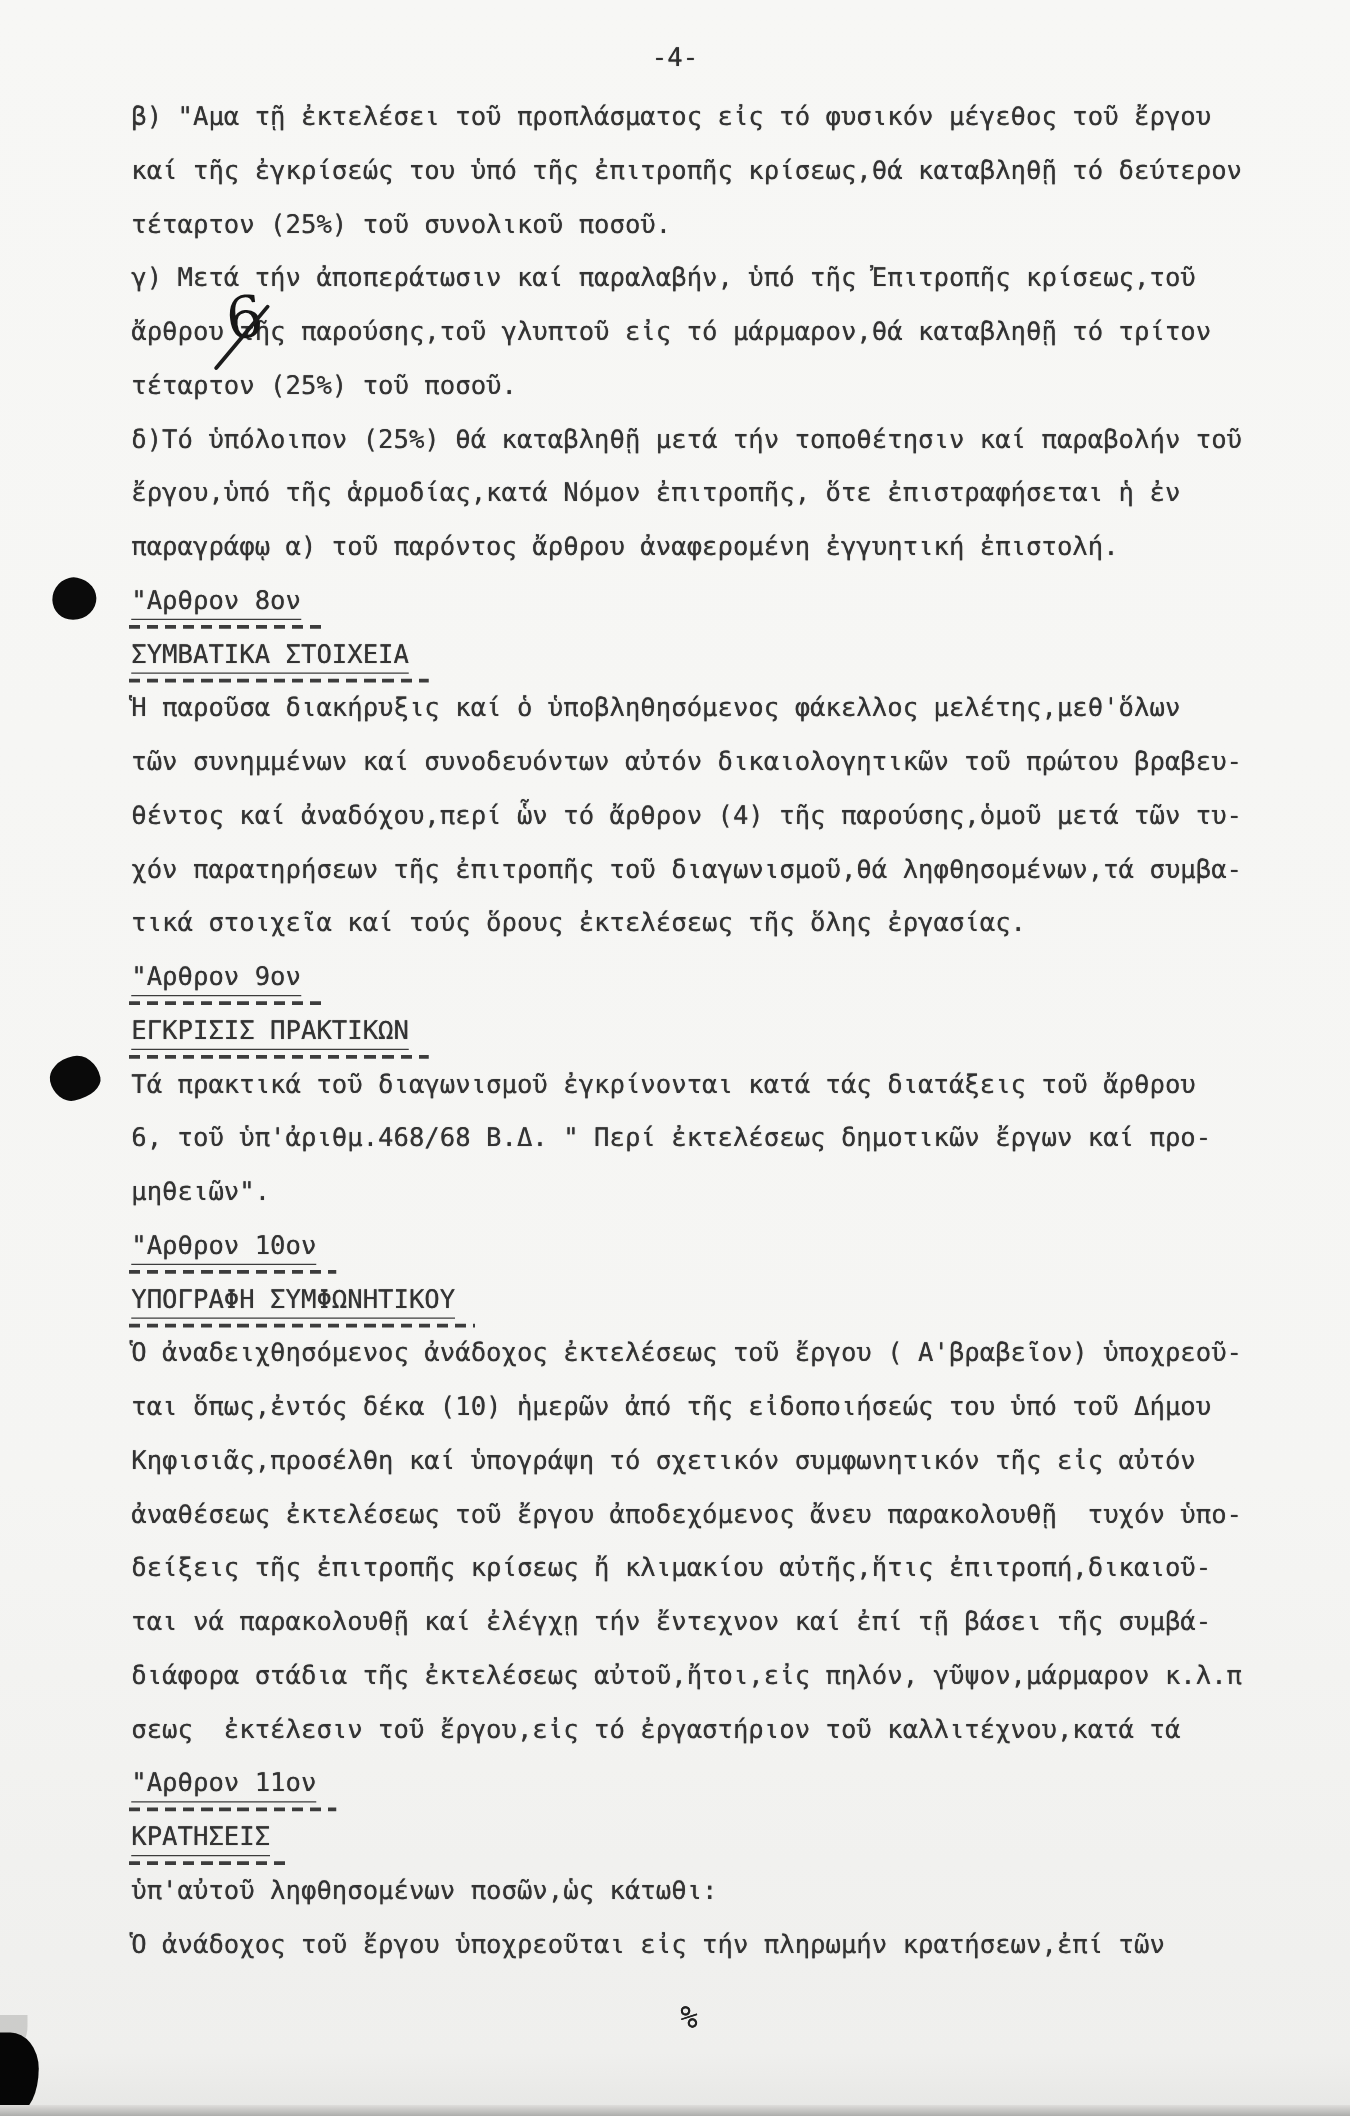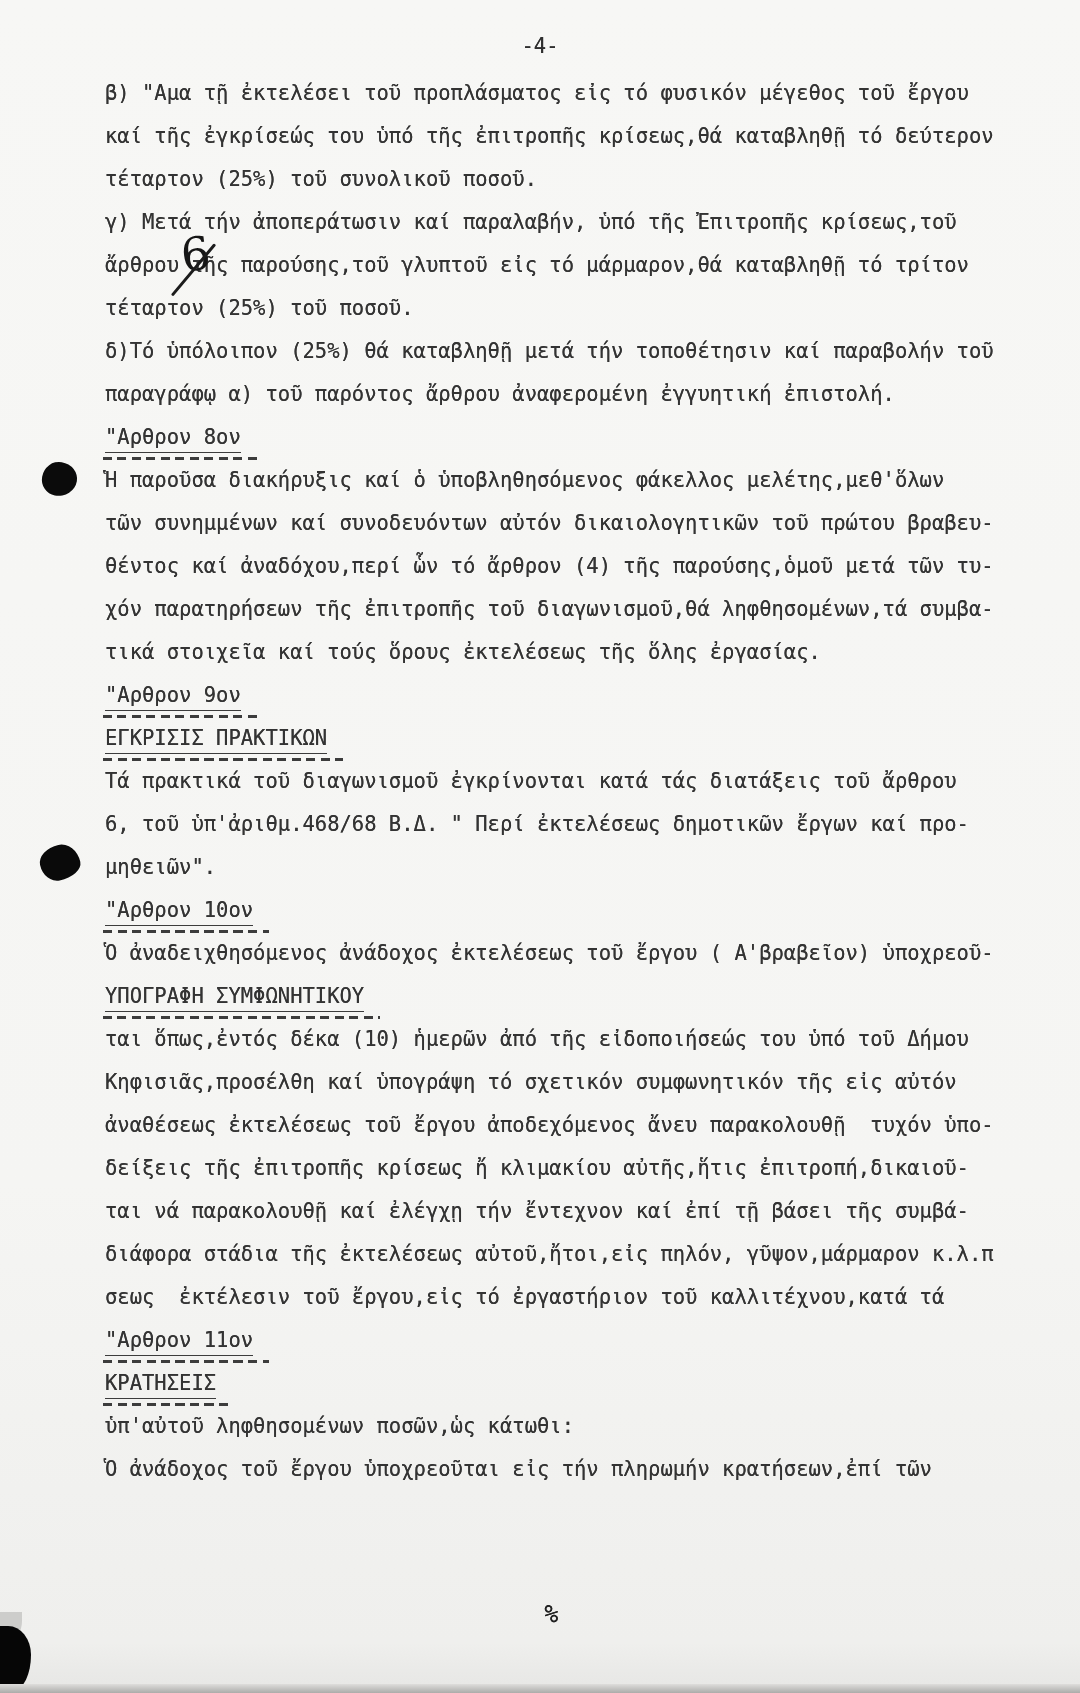--- a/index.html
+++ b/index.html
@@ -97,35 +97,37 @@
   <div class="pagenum">-4-</div>
 
   <div class="content">
       <div class="line paragraph">β) "Αμα τῇ ἐκτελέσει τοῦ προπλάσματος εἰς τό φυσικόν μέγεθος τοῦ ἔργου</div>
       <div class="line paragraph">καί τῆς ἐγκρίσεώς του ὑπό τῆς ἐπιτροπῆς κρίσεως,θά καταβληθῇ τό δεύτερον</div>
       <div class="line paragraph">τέταρτον (25%) τοῦ συνολικοῦ ποσοῦ.</div>
       <div class="line paragraph">γ) Μετά τήν ἀποπεράτωσιν καί παραλαβήν, ὑπό τῆς Ἐπιτροπῆς κρίσεως,τοῦ</div>
       <div class="line paragraph">ἄρθρου τῆς παρούσης,τοῦ γλυπτοῦ εἰς τό μάρμαρον,θά καταβληθῇ τό τρίτον</div>
       <div class="line paragraph">τέταρτον (25%) τοῦ ποσοῦ.</div>
       <div class="line paragraph">δ)Τό ὑπόλοιπον (25%) θά καταβληθῇ μετά τήν τοποθέτησιν καί παραβολήν τοῦ</div>
+      <div class="line paragraph">ἔργου,ὑπό τῆς ἁρμοδίας,κατά Νόμον ἐπιτροπῆς, ὅτε ἐπιστραφήσεται ἡ ἐν</div>
       <div class="line paragraph">παραγράφῳ α) τοῦ παρόντος ἄρθρου ἀναφερομένη ἐγγυητική ἐπιστολή.</div>
       <div class="line article-heading"><span class="h">"Αρθρον 8ον</span></div>
+      <div class="line section-heading"><span class="h">ΣΥΜΒΑΤΙΚΑ ΣΤΟΙΧΕΙΑ</span></div>
       <div class="line paragraph">Ἡ παροῦσα διακήρυξις καί ὁ ὑποβληθησόμενος φάκελλος μελέτης,μεθ'ὅλων</div>
       <div class="line paragraph">τῶν συνημμένων καί συνοδευόντων αὐτόν δικαιολογητικῶν τοῦ πρώτου βραβευ-</div>
       <div class="line paragraph">θέντος καί ἀναδόχου,περί ὧν τό ἄρθρον (4) τῆς παρούσης,ὁμοῦ μετά τῶν τυ-</div>
       <div class="line paragraph">χόν παρατηρήσεων τῆς ἐπιτροπῆς τοῦ διαγωνισμοῦ,θά ληφθησομένων,τά συμβα-</div>
       <div class="line paragraph">τικά στοιχεῖα καί τούς ὅρους ἐκτελέσεως τῆς ὅλης ἐργασίας.</div>
       <div class="line article-heading"><span class="h">"Αρθρον 9ον</span></div>
       <div class="line section-heading"><span class="h">ΕΓΚΡΙΣΙΣ ΠΡΑΚΤΙΚΩΝ</span></div>
       <div class="line paragraph">Τά πρακτικά τοῦ διαγωνισμοῦ ἐγκρίνονται κατά τάς διατάξεις τοῦ ἄρθρου</div>
       <div class="line paragraph">6, τοῦ ὑπ'ἀριθμ.468/68 Β.Δ. " Περί ἐκτελέσεως δημοτικῶν ἔργων καί προ-</div>
       <div class="line paragraph">μηθειῶν".</div>
       <div class="line article-heading"><span class="h">"Αρθρον 10ον</span></div>
+      <div class="line section-heading"><span class="h">ΥΠΟΓΡΑΦΗ ΣΥΜΦΩΝΗΤΙΚΟΥ</span></div>
       <div class="line paragraph">Ὁ ἀναδειχθησόμενος ἀνάδοχος ἐκτελέσεως τοῦ ἔργου ( Α'βραβεῖον) ὑποχρεοῦ-</div>
-      <div class="line section-heading"><span class="h">ΥΠΟΓΡΑΦΗ ΣΥΜΦΩΝΗΤΙΚΟΥ</span></div>
       <div class="line paragraph">ται ὅπως,ἐντός δέκα (10) ἡμερῶν ἀπό τῆς εἰδοποιήσεώς του ὑπό τοῦ Δήμου</div>
       <div class="line paragraph">Κηφισιᾶς,προσέλθη καί ὑπογράψη τό σχετικόν συμφωνητικόν τῆς εἰς αὐτόν</div>
       <div class="line paragraph">ἀναθέσεως ἐκτελέσεως τοῦ ἔργου ἀποδεχόμενος ἄνευ παρακολουθῇ  τυχόν ὑπο-</div>
       <div class="line paragraph">δείξεις τῆς ἐπιτροπῆς κρίσεως ἤ κλιμακίου αὐτῆς,ἥτις ἐπιτροπή,δικαιοῦ-</div>
       <div class="line paragraph">ται νά παρακολουθῇ καί ἐλέγχῃ τήν ἔντεχνον καί ἐπί τῇ βάσει τῆς συμβά-</div>
       <div class="line paragraph">διάφορα στάδια τῆς ἐκτελέσεως αὐτοῦ,ἤτοι,εἰς πηλόν, γῦψον,μάρμαρον κ.λ.π</div>
       <div class="line paragraph">σεως  ἐκτέλεσιν τοῦ ἔργου,εἰς τό ἐργαστήριον τοῦ καλλιτέχνου,κατά τά</div>
       <div class="line article-heading"><span class="h">"Αρθρον 11ον</span></div>
       <div class="line section-heading"><span class="h">ΚΡΑΤΗΣΕΙΣ</span></div>
       <div class="line paragraph">ὑπ'αὐτοῦ ληφθησομένων ποσῶν,ὡς κάτωθι:</div>

